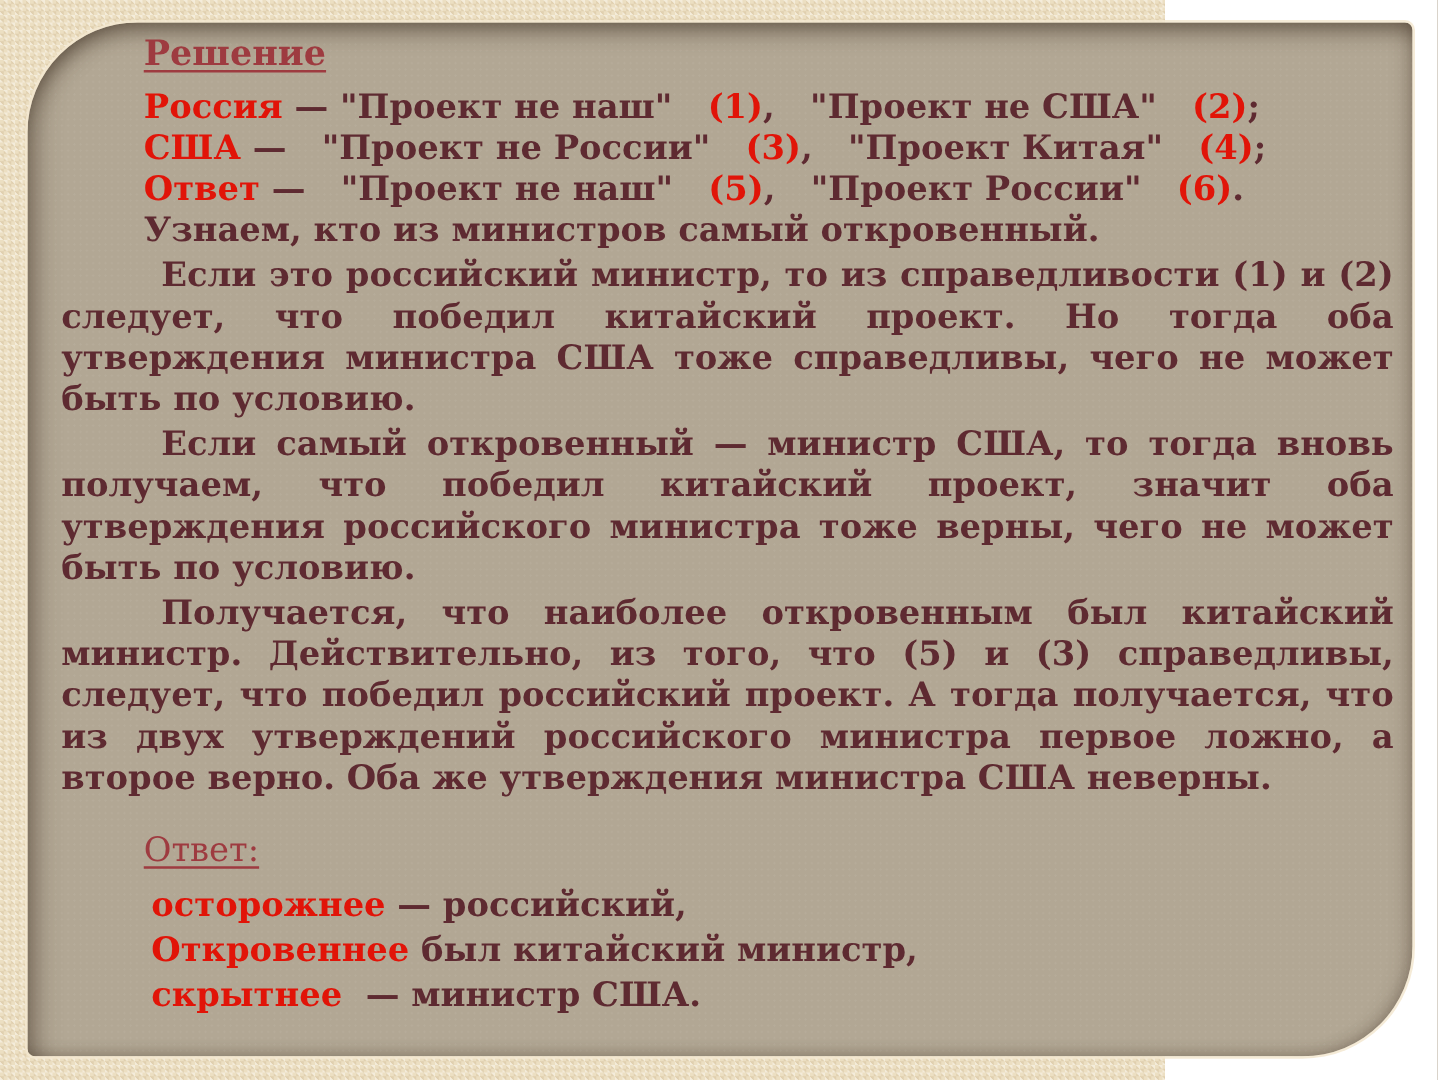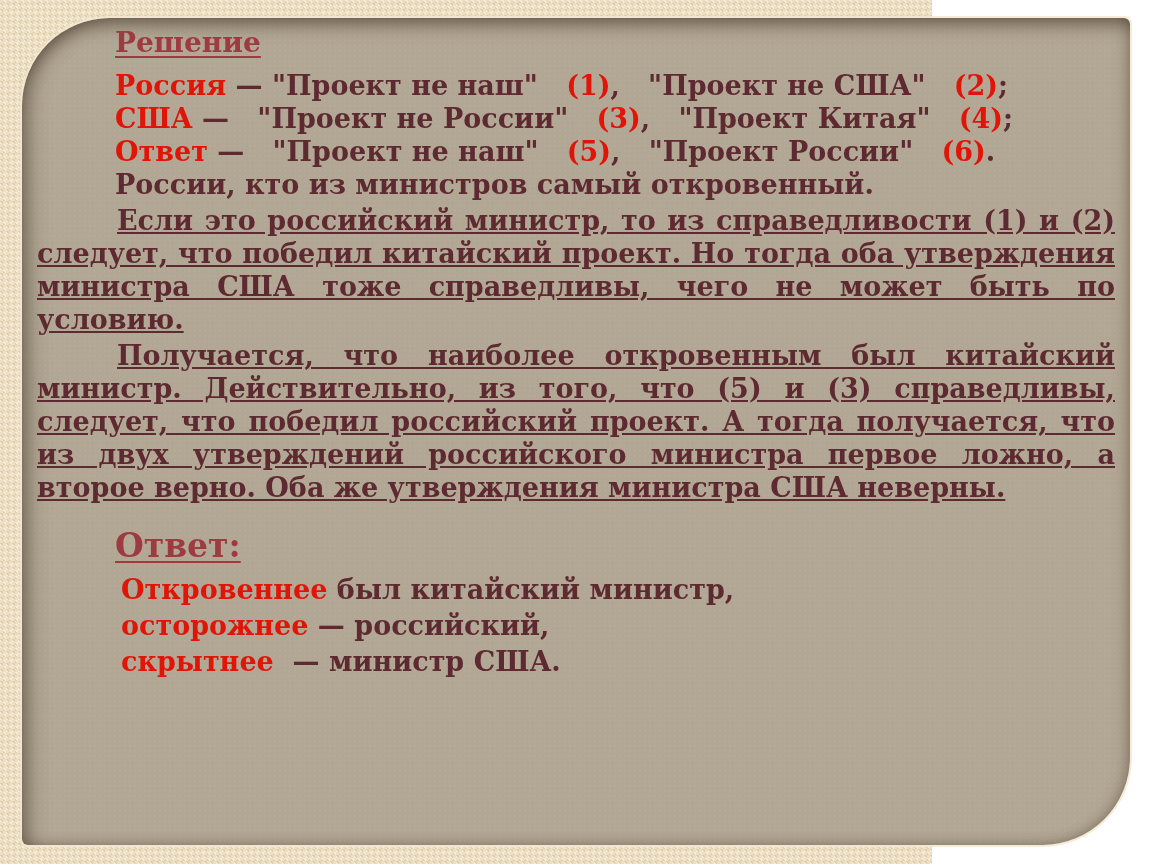--- a/index.html
+++ b/index.html
@@ -37,29 +37,28 @@
   .title{
     margin:0 0 9px 82px;
     font-size:28px;line-height:34px;font-weight:700;
     color:#9e3b40;
     text-decoration:underline;
     text-decoration-thickness:2px;
     text-underline-offset:4px;
   }
   .line{margin:0 0 0 82px;white-space:pre-wrap;}
   .para{
-    margin:3px 0 0 4px;
+    margin:3px 0 0 16px;
     text-align:justify;
     text-indent:80px;
-    text-decoration:underline;
   }
   .red{color:#e11408;}
   .answer-heading{
     margin:25px 0 10px 82px;
-    font-size:33px;line-height:33px;font-weight:700;
+    font-size:27px;line-height:33px;font-weight:400;
     color:#9e3b40;
     text-decoration:underline;
     text-decoration-thickness:2px;
     text-underline-offset:4px;
   }
   .answer-line{margin:0 0 0 88px;line-height:36px;white-space:pre-wrap;}
   p span{white-space:pre-wrap;}
 </style>
 </head>
 <body>
@@ -70,27 +69,28 @@
 
     <h1 class="title">Решение</h1>
 
 
     <p class="line"><span class="red">Россия</span><span> — "Проект не наш"   </span><span class="red">(1)</span><span>,   </span><span>"Проект не США"   </span><span class="red">(2)</span><span>;</span></p>
 
     <p class="line"><span class="red">США</span><span> —   "Проект не России"   </span><span class="red">(3)</span><span>,   </span><span>"Проект Китая"   </span><span class="red">(4)</span><span>;</span></p>
 
     <p class="line"><span class="red">Ответ</span><span> —   "Проект не наш"   </span><span class="red">(5)</span><span>,   </span><span>"Проект России"   </span><span class="red">(6)</span><span>.</span></p>
 
-    <p class="line">России, кто из министров самый откровенный.</p>
+    <p class="line">Узнаем, кто из министров самый откровенный.</p>
 
     <p class="para">Если это российский министр, то из справедливости (1) и (2) следует, что победил китайский проект. Но тогда оба утверждения министра США тоже справедливы, чего не может быть по условию.</p>
+    <p class="para">Если самый откровенный — министр США, то тогда вновь получаем, что победил китайский проект, значит оба утверждения российского министра тоже верны, чего не может быть по условию.</p>
     <p class="para">Получается, что наиболее откровенным был китайский министр. Действительно, из того, что (5) и (3) справедливы, следует, что победил российский проект. А тогда получается, что из двух утверждений российского министра первое ложно, а второе верно. Оба же утверждения министра США неверны.</p>
 
     <h2 class="answer-heading">Ответ:</h2>
 
+    <p class="answer-line"><span class="red">осторожнее</span><span> — российский,</span></p>
+
     <p class="answer-line"><span class="red">Откровеннее</span><span> был китайский министр,</span></p>
-
-    <p class="answer-line"><span class="red">осторожнее</span><span> — российский,</span></p>
 
     <p class="answer-line"><span class="red">скрытнее</span><span>  — министр США.</span></p>
 
   </div>
 </div>
 
 </body></html>

